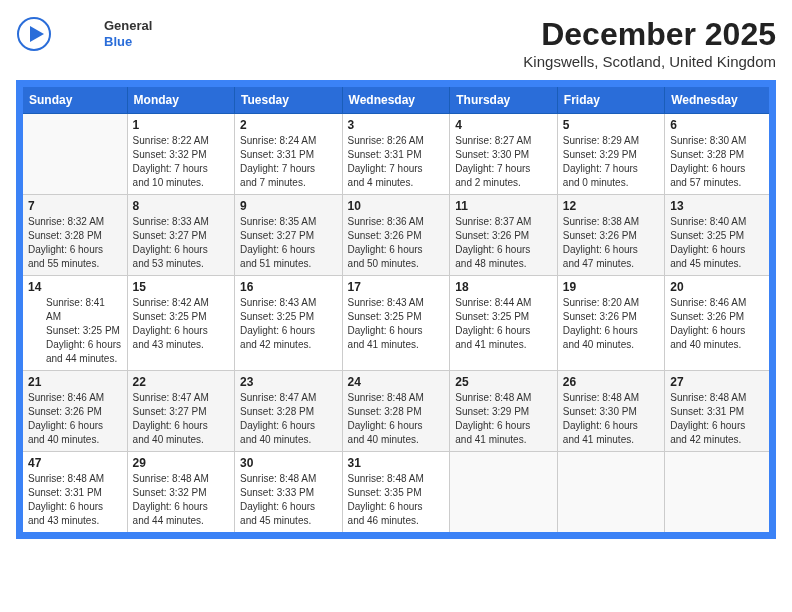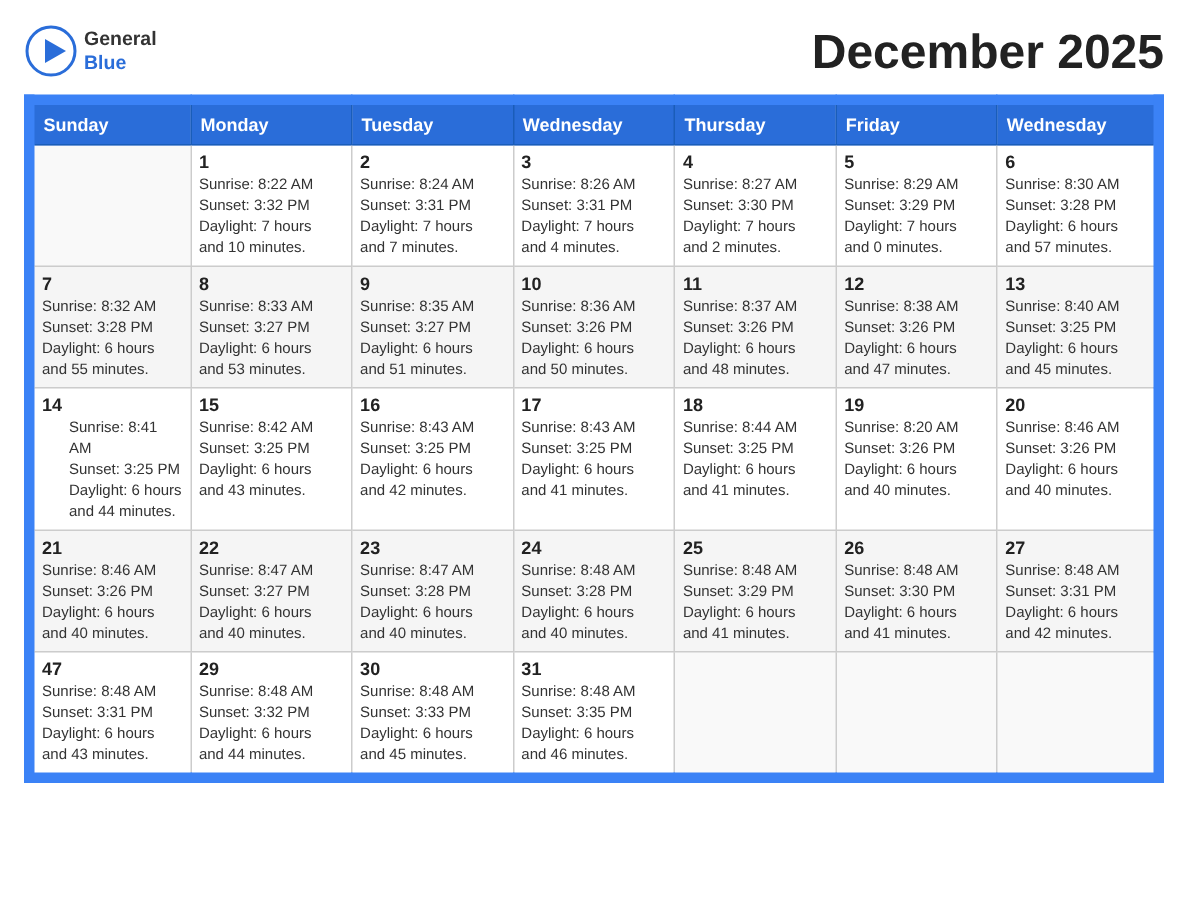--- a/index.html
+++ b/index.html
@@ -81,35 +81,36 @@
     }
     .empty-cell {
       background: #f9f9f9;
     }
   </style>
 </head>
 <body>
 
 <div class="header">
   <div class="logo">
-    <div style="display:flex; align-items:center;">
+    <div style="display:flex; align-items:center;gap:48px;">
       <div style="position:relative; width:36px; height:36px; margin-right:4px;">
         <svg width="36" height="36" viewBox="0 0 36 36">
           <circle cx="18" cy="18" r="16" fill="none" stroke="#2a6dd9" stroke-width="2"></circle>
           <polygon points="14,10 28,18 14,26" fill="#2a6dd9"></polygon>
         </svg>
       </div>
       <div class="logo-text">
         <div class="general">General</div>
         <div class="blue">Blue</div>
       </div>
     </div>
   </div>
   <div class="title-block">
     <div class="month-title">December 2025</div>
+    <div class="location-title">Kingswells, Scotland, United Kingdom</div>
   </div>
 </div>
 
 <table class="calendar">
   <thead>
     <tr>
     <th>Sunday</th>
         <th>Monday</th>
         <th>Tuesday</th>
         <th>Wednesday</th>

